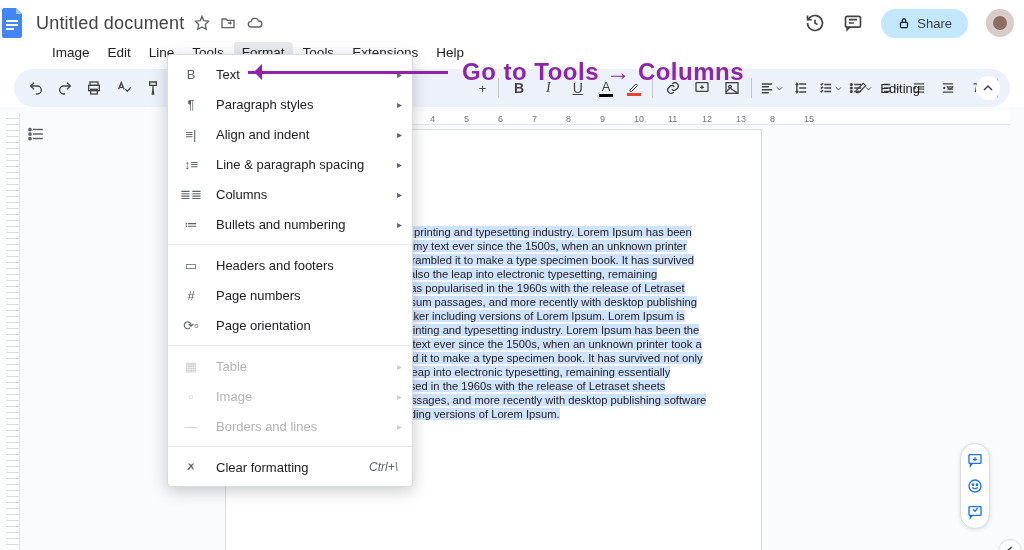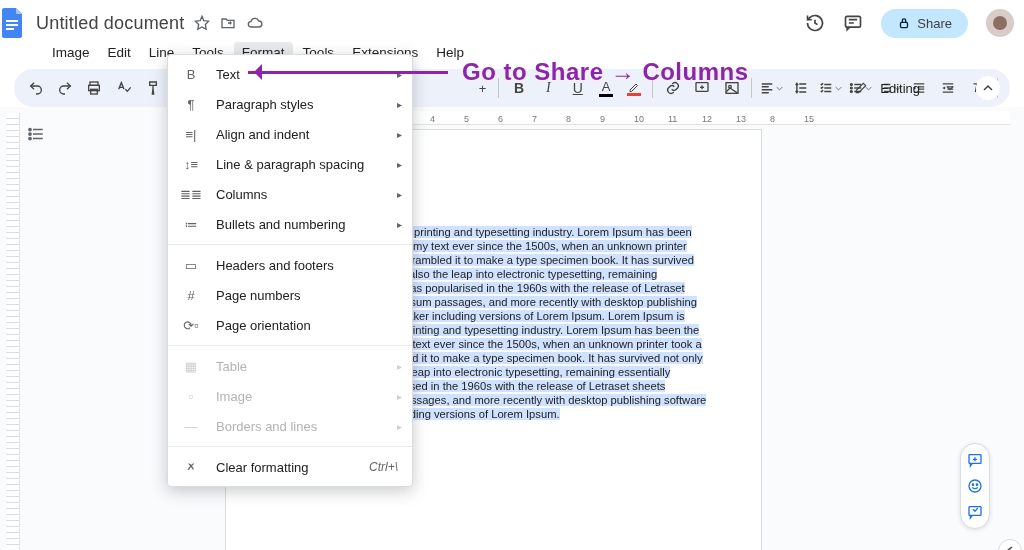--- a/index.html
+++ b/index.html
@@ -439,14 +439,14 @@
     <div class="dd-sep"></div>
     <div class="dd-item">
       <span class="dd-icon">🗶</span>
       <span>Clear formatting</span>
       <span class="dd-short">Ctrl+\</span>
     </div>
   </div>
 
 <div class="annotation">
   <span class="arrow-left"></span>
-  <span><span>Go to Share</span> <span class="thin-arrow">→</span> <span>Columns</span></span>
+  <span><span>Go to Tools</span> <span class="thin-arrow">→</span> <span>Columns</span></span>
 </div>
 
 </body></html>

